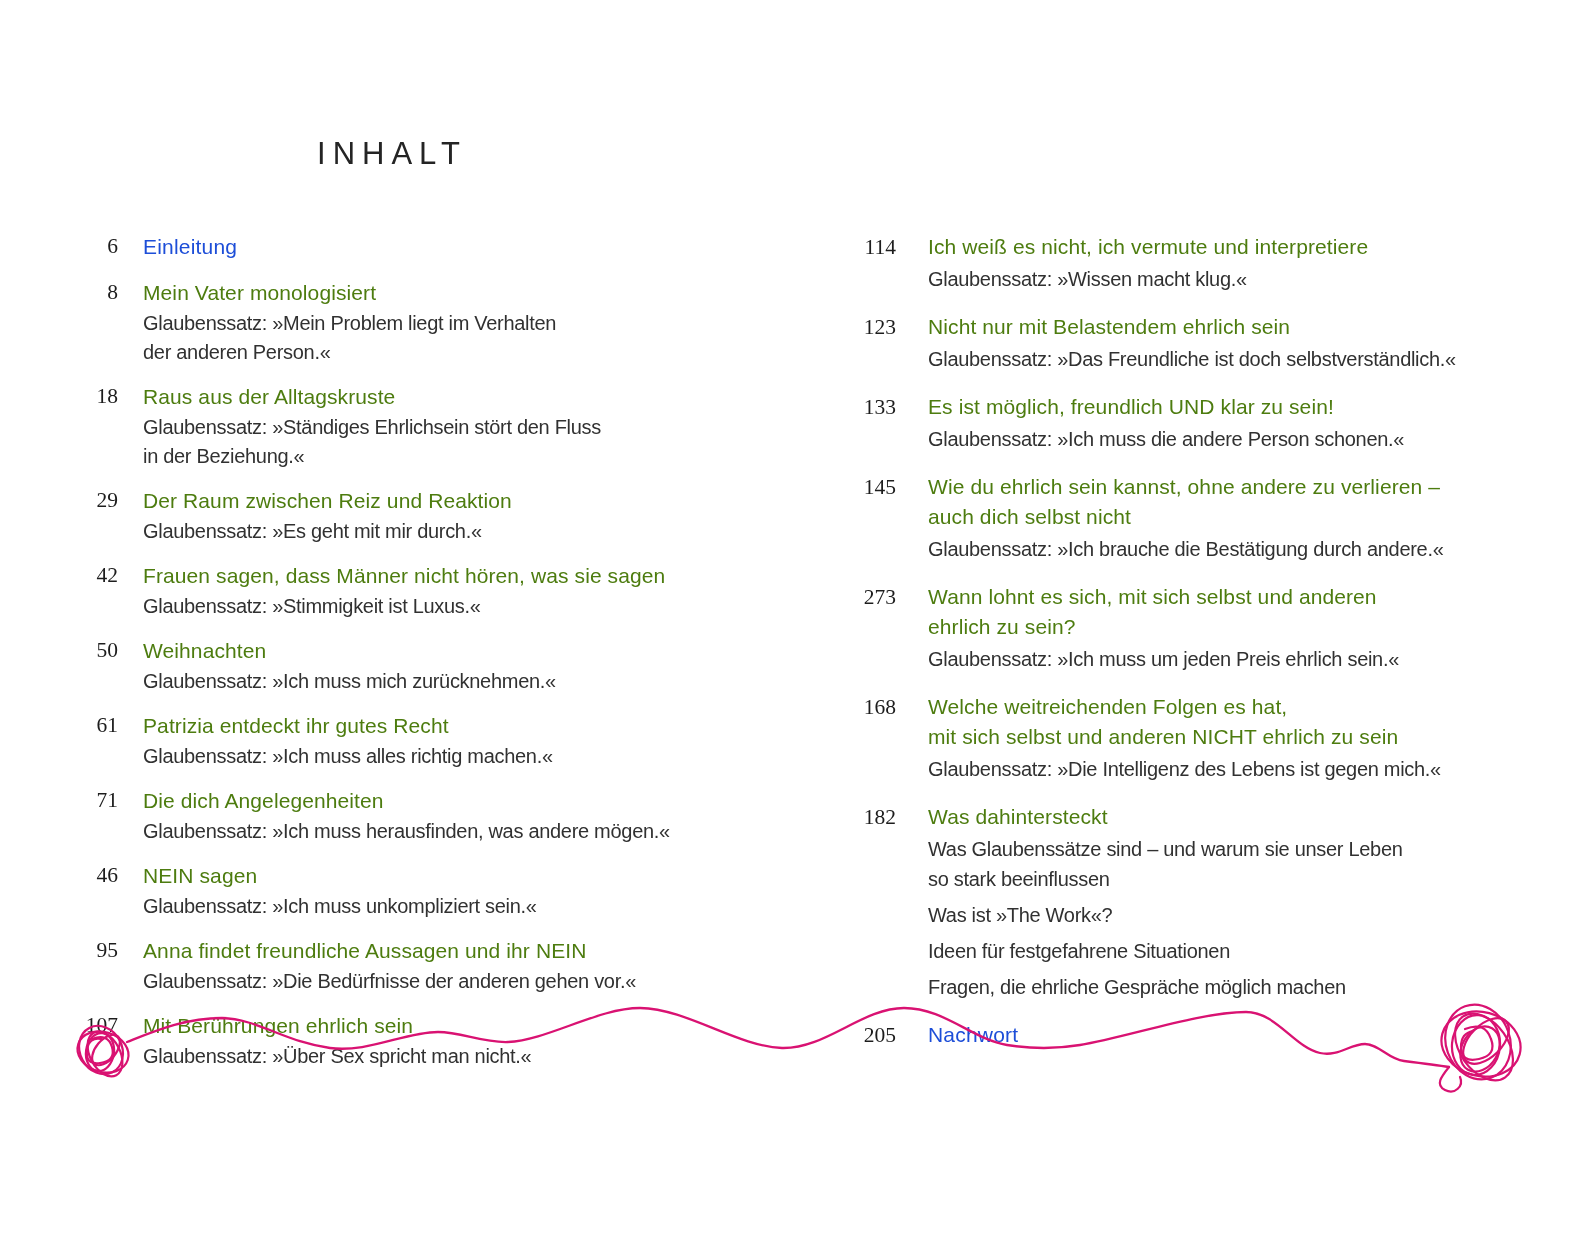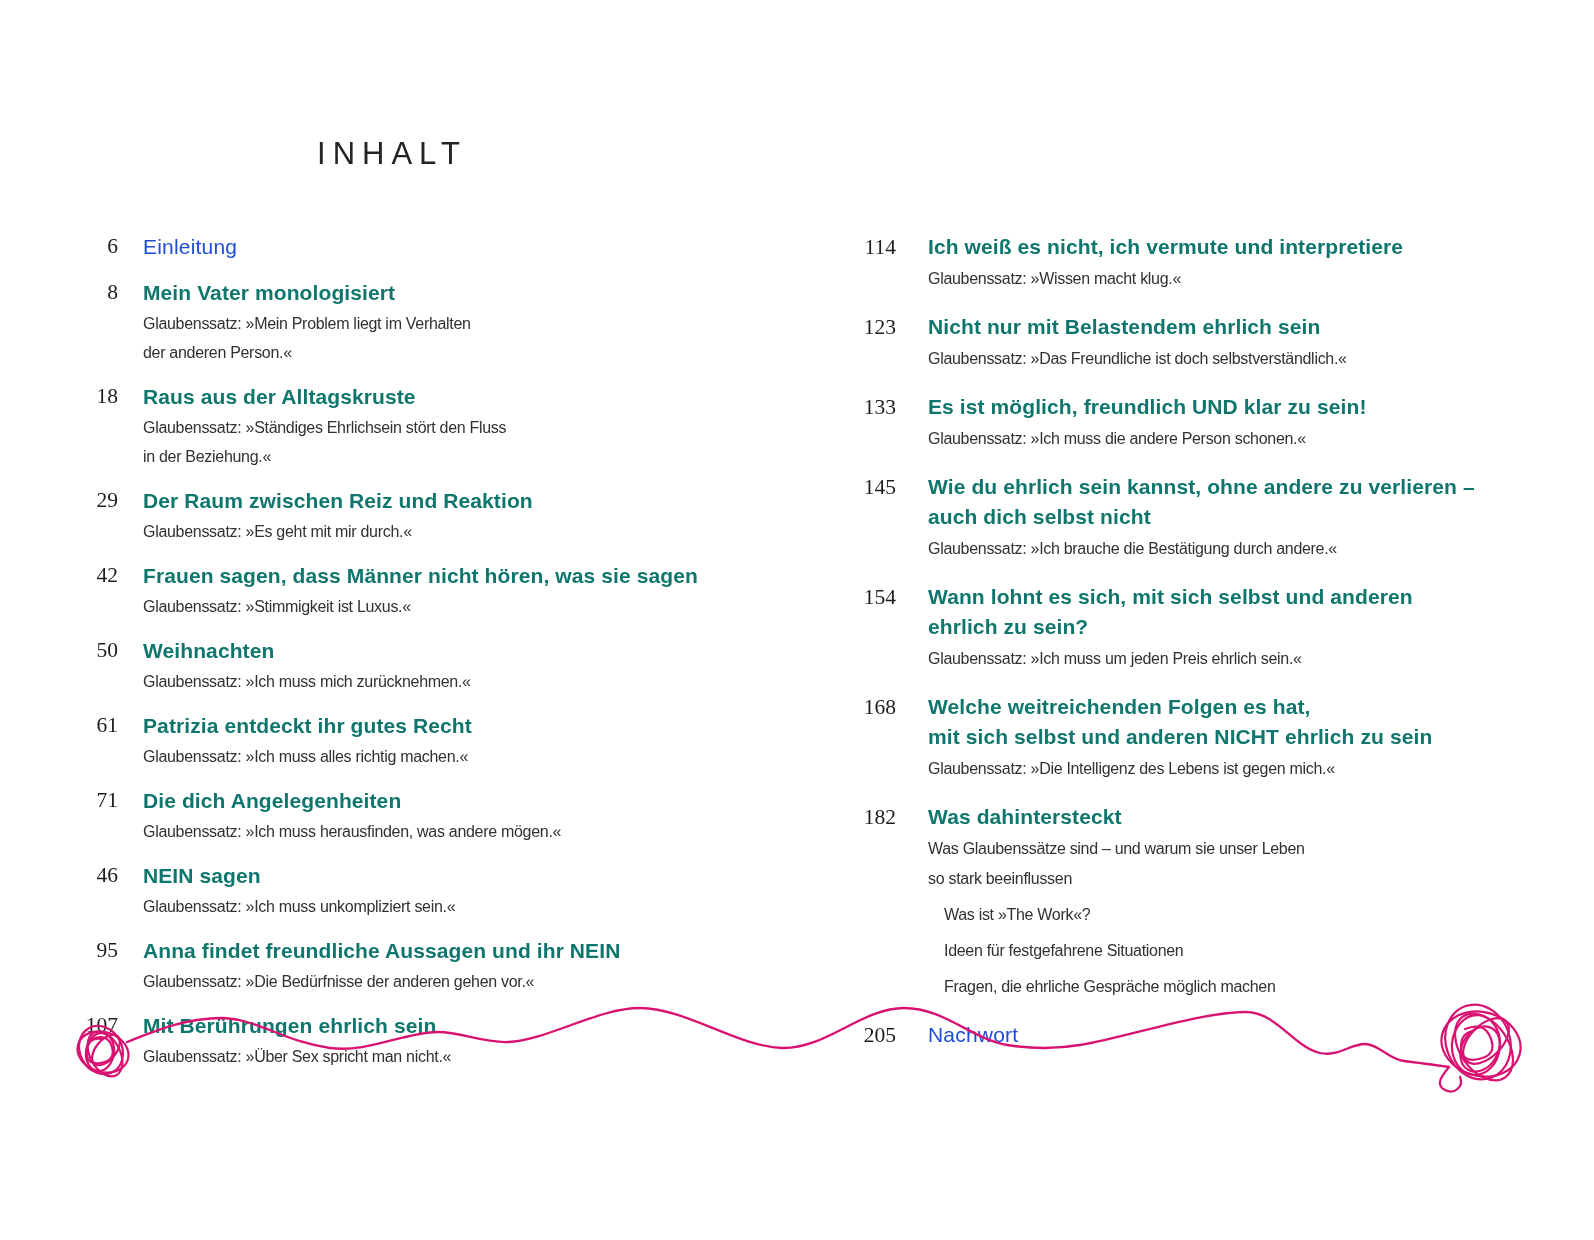--- a/index.html
+++ b/index.html
@@ -18,32 +18,32 @@
   .entry{display:flex;align-items:flex-start;margin-bottom:15px;}
   .col-right .entry{margin-bottom:18px;}
   .num{
     flex:0 0 58px;text-align:right;
     font-family:"Liberation Serif",serif;font-size:21.5px;line-height:29px;color:#1d1d1d;
   }
   .col-right .num{line-height:30px;}
   .ebody{margin-left:25px;max-width:625px;}
   .col-right .ebody{margin-left:32px;max-width:600px;}
   .etitle{
-    font-size:21px;font-weight:700;line-height:29px;color:#0f766e;
+    font-size:21px;font-weight:400;line-height:29px;color:#4d7c0f;
     white-space:pre-line;letter-spacing:0.1px;
   }
   .col-right .etitle{line-height:30px;}
   .etitle.plain{font-weight:400;color:#1d4ed8;letter-spacing:0.2px;}
   .subs{margin-top:2px;}
   .sub-par{
-    font-size:16px;font-weight:400;line-height:29px;color:#313131;
+    font-size:20px;font-weight:400;line-height:29px;color:#313131;
     white-space:pre-line;letter-spacing:-0.3px;
   }
   .col-right .sub-par{line-height:30px;}
-  .sub-par + .sub-par{margin-top:6px;margin-left:16px;}
+  .sub-par + .sub-par{margin-top:6px;}
   .footer-svg{position:absolute;left:0;bottom:0;width:1594px;height:160px;display:block;}
   .squiggle{fill:none;stroke:var(--accent,#d91272);stroke-width:2.3;stroke-linecap:round;}
   .ball ellipse,.ball path{fill:none;stroke:var(--accent,#d91272);stroke-width:2.2;stroke-linecap:round;}
   .folio{
     position:absolute;top:1156px;transform:translateX(-50%);
     font-family:"Liberation Serif",serif;font-style:italic;font-size:20px;color:#5d5d5d;
   }
   .folio-left{left:684px;}
   .folio-right{left:912px;}
 </style>
@@ -190,21 +190,21 @@
         <div class="num">145</div>
         <div class="ebody">
           <div class="etitle">Wie du ehrlich sein kannst, ohne andere zu verlieren –
 auch dich selbst nicht</div>
           <div class="subs">
             <div class="sub-par">Glaubenssatz: »Ich brauche die Bestätigung durch andere.«</div>
           </div>
         </div>
       </div>
       <div class="entry">
-        <div class="num">154</div>
+        <div class="num">273</div>
         <div class="ebody">
           <div class="etitle">Wann lohnt es sich, mit sich selbst und anderen
 ehrlich zu sein?</div>
           <div class="subs">
             <div class="sub-par">Glaubenssatz: »Ich muss um jeden Preis ehrlich sein.«</div>
           </div>
         </div>
       </div>
       <div class="entry">
         <div class="num">168</div>

